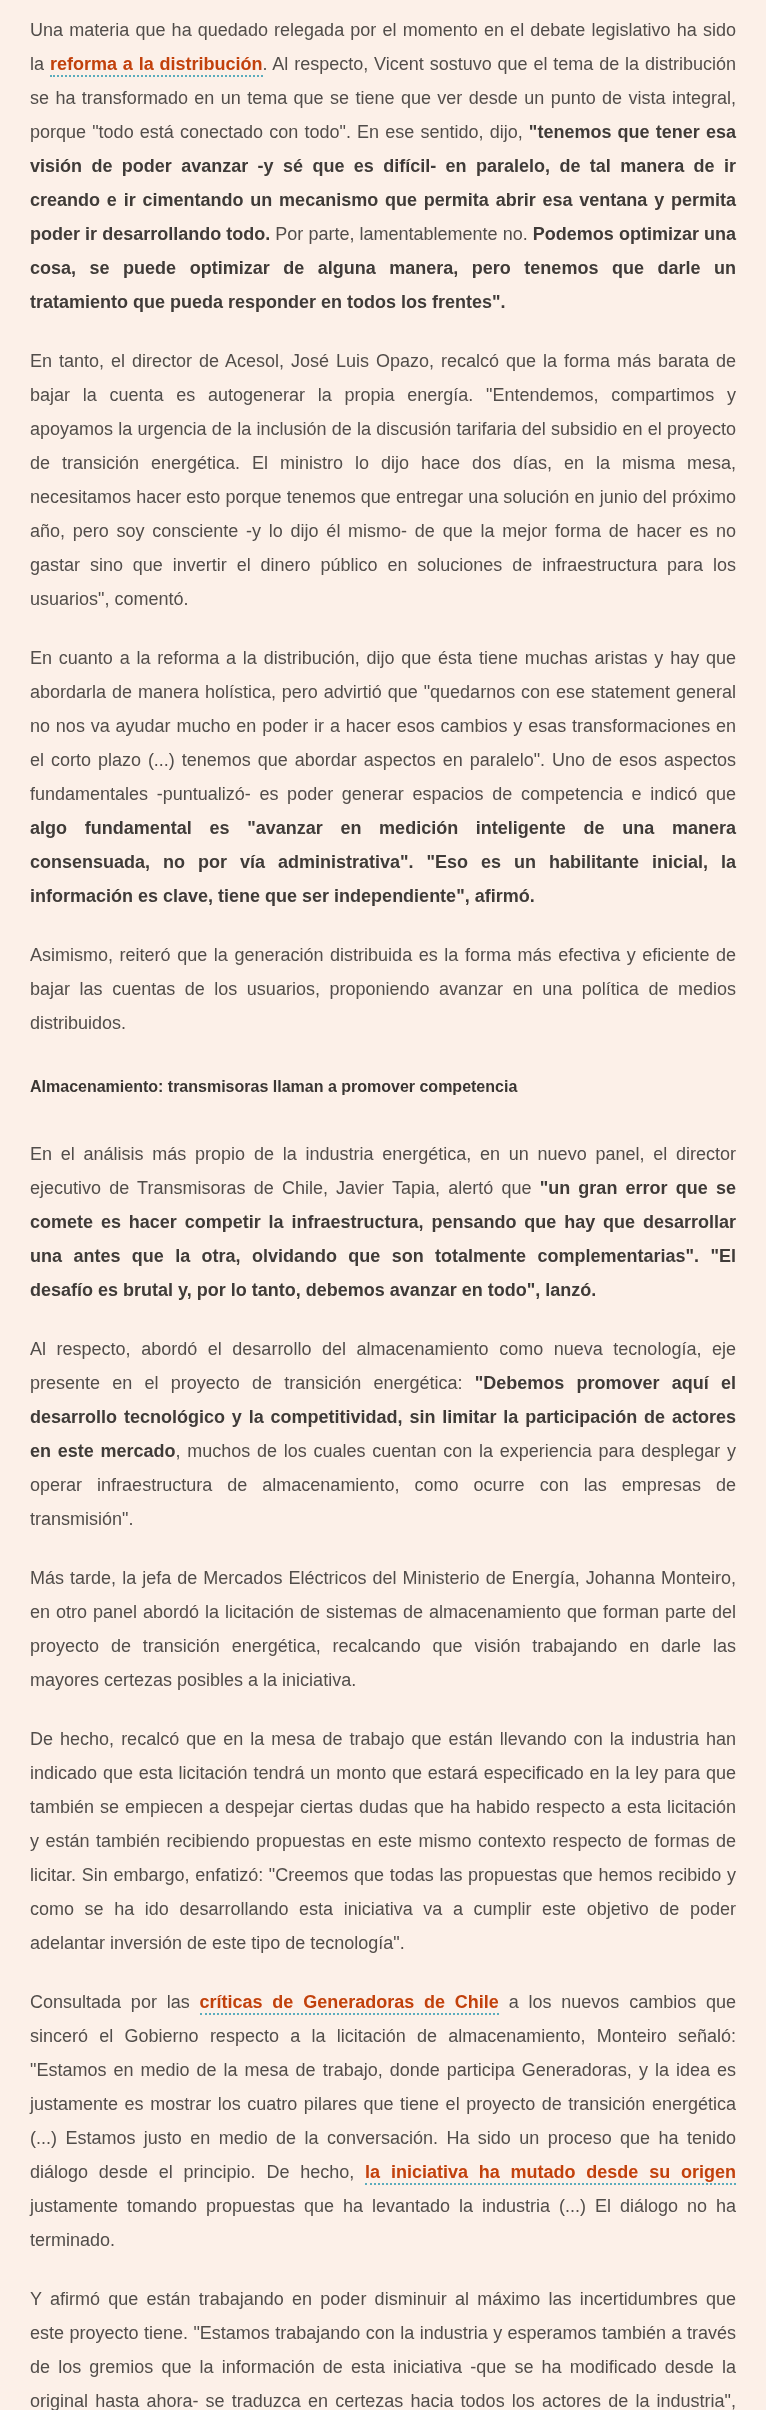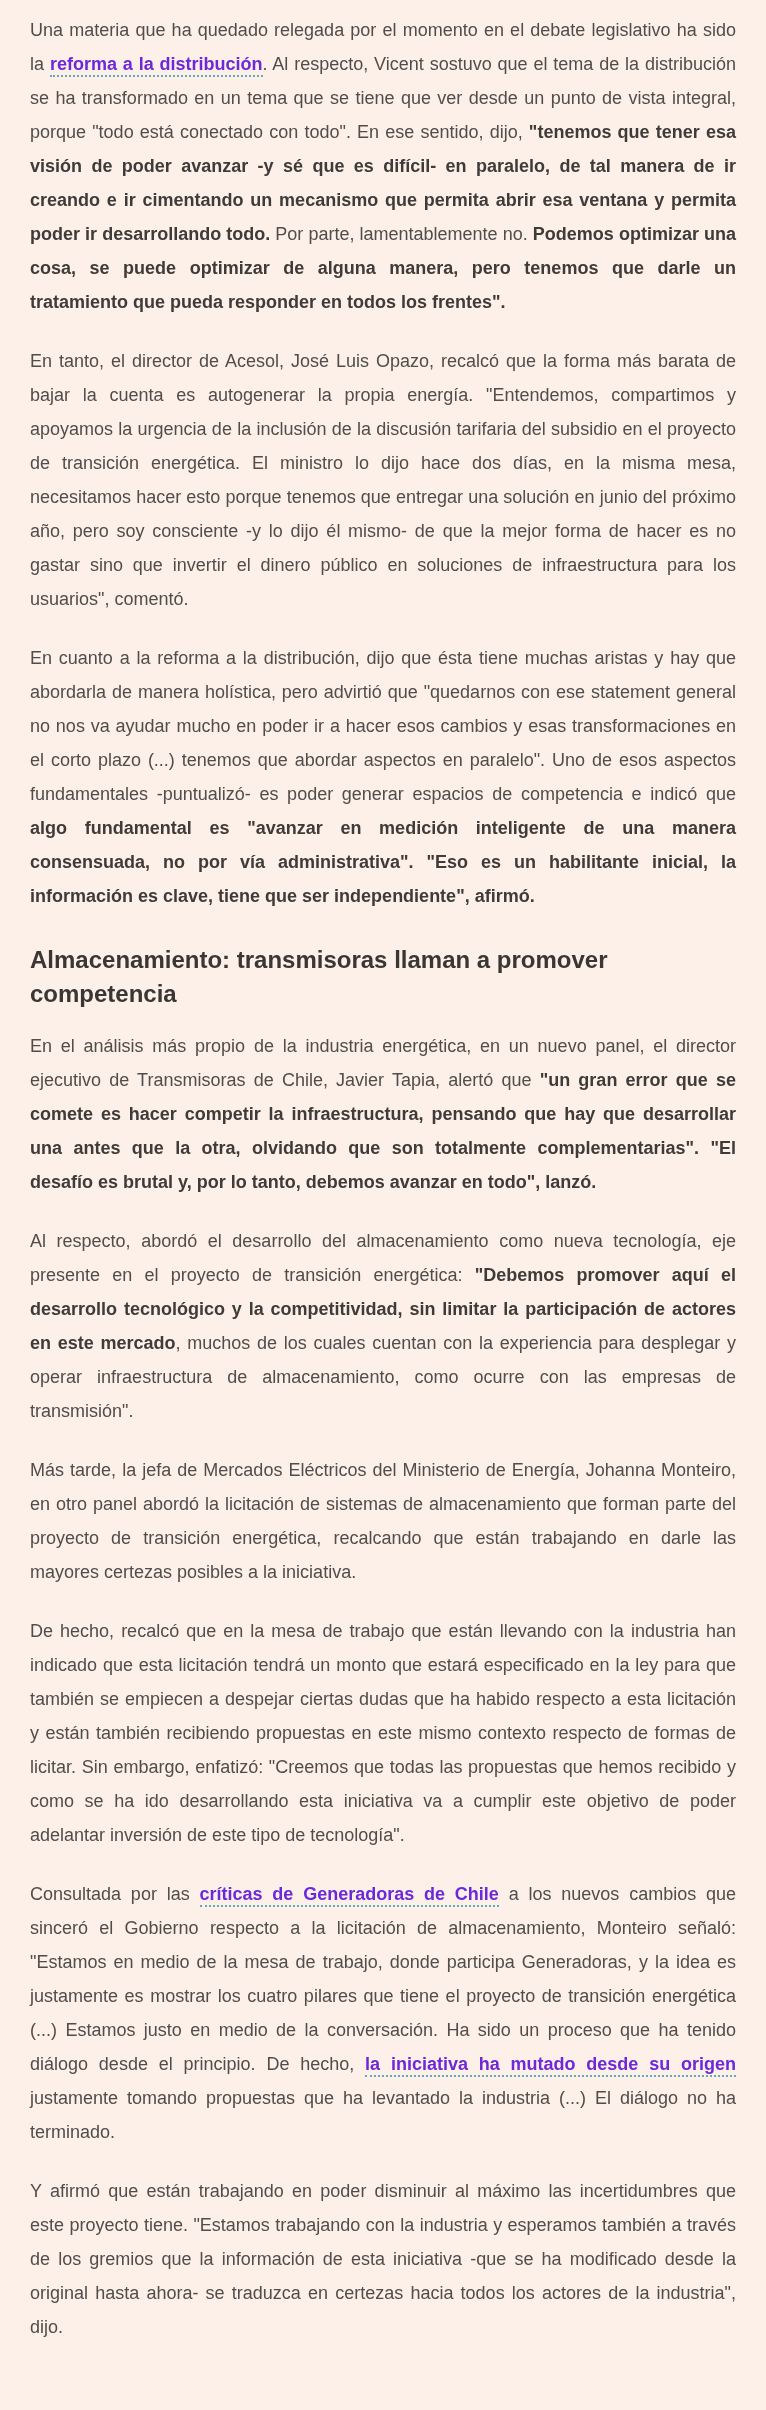--- a/index.html
+++ b/index.html
@@ -18,45 +18,46 @@
     line-height: 34px;
     text-align: justify;
   }
   .article p {
     margin: 0 0 25px 0;
   }
   .article p:last-child {
     margin-bottom: 0;
   }
   .article h2 {
-    font-size: 24px;
+    font-size: 16px;
     line-height: 34px;
     font-weight: 700;
     color: #3a3633;
     text-align: left;
-    margin: 30px 0 18px 0;
+    margin: 30px 0 33px 0;
   }
   .run-normal { font-weight: 400; }
   .run-bold   { font-weight: 700; color: #3f3b38; }
   .run-italic { }
   a.run-link {
-    color: #6d28d9;
+    color: #c2410c;
     font-weight: 700;
     text-decoration: none;
     border-bottom: 2px dotted #5bacbd;
     padding-bottom: 1px;
   }
 </style>
 </head>
 <body>
 
 <div class="article">
     <p><span class="run-normal">Una materia que ha quedado relegada por el momento en el debate legislativo ha sido la </span><a href="#" class="run-link">reforma a la distribución</a><span class="run-normal">. Al respecto, Vicent sostuvo que el tema de la distribución se ha transformado en un tema que se tiene que ver desde un punto de vista integral, porque "todo está conectado con todo". En ese sentido, dijo, </span><span class="run-bold">"tenemos que tener esa visión de poder avanzar -y sé que es difícil- en paralelo, de tal manera de ir creando e ir cimentando un mecanismo que permita abrir esa ventana y permita poder ir desarrollando todo.</span><span class="run-normal"> Por parte, lamentablemente no. </span><span class="run-bold">Podemos optimizar una cosa, se puede optimizar de alguna manera, pero tenemos que darle un tratamiento que pueda responder en todos los frentes".</span></p>
     <p><span class="run-normal">En tanto, el director de Acesol, José Luis Opazo, recalcó que la forma más barata de bajar la cuenta es autogenerar la propia energía. "Entendemos, compartimos y apoyamos la urgencia de la inclusión de la discusión tarifaria del subsidio en el proyecto de transición energética. El ministro lo dijo hace dos días, en la misma mesa, necesitamos hacer esto porque tenemos que entregar una solución en junio del próximo año, pero soy consciente -y lo dijo él mismo- de que la mejor forma de hacer es no gastar sino que invertir el dinero público en soluciones de infraestructura para los usuarios", comentó.</span></p>
     <p><span class="run-normal">En cuanto a la reforma a la distribución, dijo que ésta tiene muchas aristas y hay que abordarla de manera holística, pero advirtió que "quedarnos con ese </span><span class="run-italic">statement</span><span class="run-normal"> general no nos va ayudar mucho en poder ir a hacer esos cambios y esas transformaciones en el corto plazo (...) tenemos que abordar aspectos en paralelo". Uno de esos aspectos fundamentales -puntualizó- es poder generar espacios de competencia e indicó que </span><span class="run-bold">algo fundamental es "avanzar en medición inteligente de una manera consensuada, no por vía administrativa". "Eso es un habilitante inicial, la información es clave, tiene que ser independiente", afirmó.</span></p>
+    <p><span class="run-normal">Asimismo, reiteró que la generación distribuida es la forma más efectiva y eficiente de bajar las cuentas de los usuarios, proponiendo avanzar en una política de medios distribuidos.</span></p>
     <h2>Almacenamiento: transmisoras llaman a promover competencia</h2>
     <p><span class="run-normal">En el análisis más propio de la industria energética, en un nuevo panel, el director ejecutivo de Transmisoras de Chile, Javier Tapia, alertó que </span><span class="run-bold">"un gran error que se comete es hacer competir la infraestructura, pensando que hay que desarrollar una antes que la otra, olvidando que son totalmente complementarias". "El desafío es brutal y, por lo tanto, debemos avanzar en todo", lanzó.</span></p>
     <p><span class="run-normal">Al respecto, abordó el desarrollo del almacenamiento como nueva tecnología, eje presente en el proyecto de transición energética: </span><span class="run-bold">"Debemos promover aquí el desarrollo tecnológico y la competitividad, sin limitar la participación de actores en este mercado</span><span class="run-normal">, muchos de los cuales cuentan con la experiencia para desplegar y operar infraestructura de almacenamiento, como ocurre con las empresas de transmisión".</span></p>
-    <p><span class="run-normal">Más tarde, la jefa de Mercados Eléctricos del Ministerio de Energía, Johanna Monteiro, en otro panel abordó la licitación de sistemas de almacenamiento que forman parte del proyecto de transición energética, recalcando que están trabajando en darle las mayores certezas posibles a la iniciativa.</span></p>
+    <p><span class="run-normal">Más tarde, la jefa de Mercados Eléctricos del Ministerio de Energía, Johanna Monteiro, en otro panel abordó la licitación de sistemas de almacenamiento que forman parte del proyecto de transición energética, recalcando que visión trabajando en darle las mayores certezas posibles a la iniciativa.</span></p>
     <p><span class="run-normal">De hecho, recalcó que en la mesa de trabajo que están llevando con la industria han indicado que esta licitación tendrá un monto que estará especificado en la ley para que también se empiecen a despejar ciertas dudas que ha habido respecto a esta licitación y están también recibiendo propuestas en este mismo contexto respecto de formas de licitar. Sin embargo, enfatizó: "Creemos que todas las propuestas que hemos recibido y como se ha ido desarrollando esta iniciativa va a cumplir este objetivo de poder adelantar inversión de este tipo de tecnología".</span></p>
     <p><span class="run-normal">Consultada por las </span><a href="#" class="run-link">críticas de Generadoras de Chile</a><span class="run-normal"> a los nuevos cambios que sinceró el Gobierno respecto a la licitación de almacenamiento, Monteiro señaló: "Estamos en medio de la mesa de trabajo, donde participa Generadoras, y la idea es justamente es mostrar los cuatro pilares que tiene el proyecto de transición energética (...) Estamos justo en medio de la conversación. Ha sido un proceso que ha tenido diálogo desde el principio. De hecho, </span><a href="#" class="run-link">la iniciativa ha mutado desde su origen</a><span class="run-normal"> justamente tomando propuestas que ha levantado la industria (...) El diálogo no ha terminado.</span></p>
     <p><span class="run-normal">Y afirmó que están trabajando en poder disminuir al máximo las incertidumbres que este proyecto tiene. "Estamos trabajando con la industria y esperamos también a través de los gremios que la información de esta iniciativa -que se ha modificado desde la original hasta ahora- se traduzca en certezas hacia todos los actores de la industria", dijo.</span></p>
   </div>
 
 </body></html>

